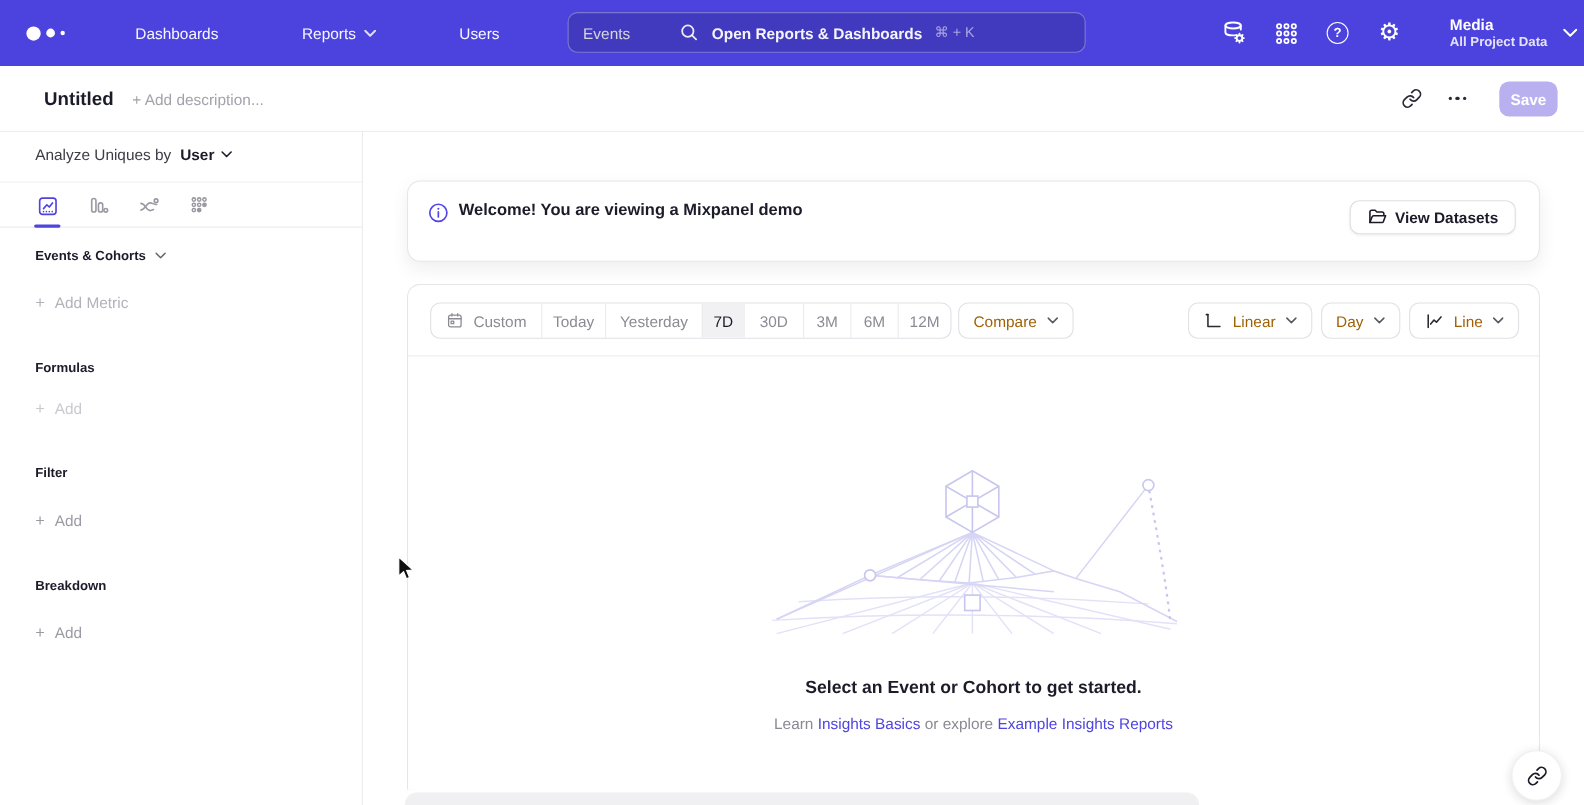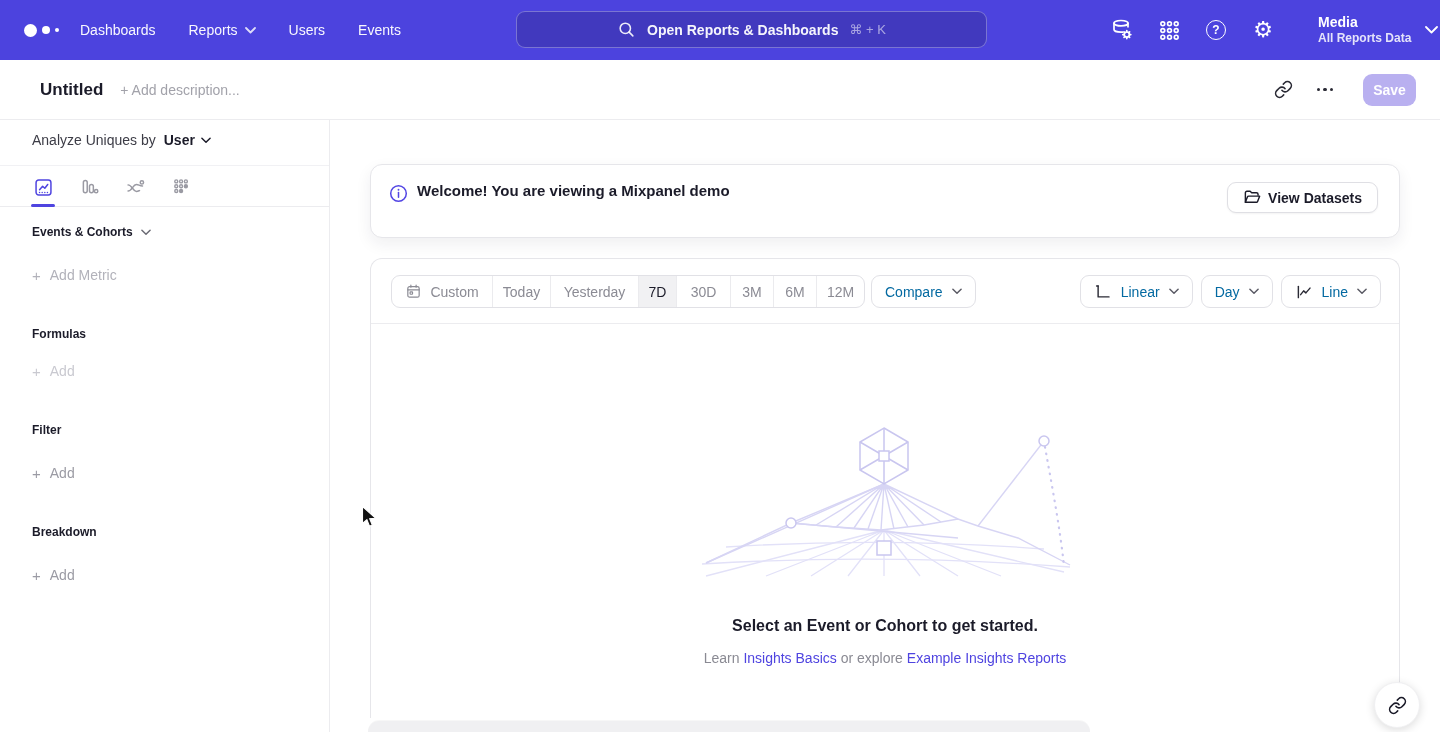--- a/index.html
+++ b/index.html
@@ -8,21 +8,21 @@
   svg { display:block; }
 
   
   .topnav { position:absolute; left:0; top:0; width:1440px; height:60px; background:#4c43de; display:flex; align-items:center; color:#fff; z-index:20; }
   .logo { display:flex; align-items:center; gap:5px; margin-left:24px; width:40px; }
   .logo i { display:block; border-radius:50%; background:#fff; }
   .logo i:nth-child(1){width:13px;height:13px;}
   .logo i:nth-child(2){width:8px;height:8px;}
   .logo i:nth-child(3){width:4px;height:4px;}
   .nav-links { display:flex; gap:33px; margin-left:16px; }
-  .nav-item { font-size:14px; font-weight:500; color:rgba(255,255,255,.96); display:flex; align-items:center; gap:7px; cursor:pointer; }
+  .nav-item { font-size:14px; font-weight:500; color:rgba(255,255,255,.96); display:flex; align-items:center; gap:7px; cursor:pointer;margin-left:43px; }
   .nav-item svg { opacity:.85; }
   .nav-search { position:absolute; left:516px; top:11px; width:471px; height:37px; background:rgba(0,0,0,.14); border:1px solid rgba(255,255,255,.30); border-radius:9px; display:flex; align-items:center; justify-content:center; gap:11px; cursor:pointer; }
   .nav-search .q { font-size:14px; font-weight:600; color:rgba(255,255,255,.95); }
   .nav-search .kbd { font-size:13px; color:rgba(255,255,255,.55); }
   .nav-right { position:absolute; left:1110px; top:0; height:60px; display:flex; align-items:center; gap:23px; }
   .nav-icon { width:24px; height:24px; display:flex; align-items:center; justify-content:center; color:#fff; cursor:pointer; }
   .help-bubble { width:20px; height:20px; border:1.7px solid #fff; border-radius:50%; font-size:12px; font-weight:700; display:flex; align-items:center; justify-content:center; }
   .gear-glyph { font-size:22px; line-height:1; font-family:"DejaVu Sans", sans-serif; }
   .project { margin-left:20px; display:flex; align-items:center; gap:14px; cursor:pointer; }
   .project .p-name { font-size:14px; font-weight:700; line-height:17px; }
@@ -63,21 +63,21 @@
 
   
   .card { position:absolute; left:370px; top:258px; width:1030px; height:460px; background:#fff; border:1px solid #e6e6ea; border-bottom:none; border-radius:12px 12px 0 0; z-index:4; }
   .controls { position:absolute; left:0; top:0; width:100%; height:65px; border-bottom:1px solid #ececef; }
   .segmented { position:absolute; left:20px; top:16px; height:33px; display:flex; border:1px solid #e1e1e6; border-radius:9px; background:#fff; overflow:hidden; }
   .seg { display:flex; align-items:center; justify-content:center; gap:8px; font-size:14px; color:#8b8b94; cursor:pointer; }
   .seg + .seg { border-left:1px solid #ebebee; }
   .seg.selected { background:#f1f1f3; color:#1b1b29; font-weight:500; }
   .seg .cal { color:#8b8b94; }
   .w0{width:100px}.w1{width:58px}.w2{width:88px}.w3{width:38px}.w4{width:54px}.w5{width:43px}.w6{width:43px}.w7{width:48px}
-  .ctl-btn { height:33px; background:#fff; border:1px solid #e1e1e6; border-radius:9px; display:flex; align-items:center; gap:9px; padding:0 13px; font-size:14px; font-weight:500; color:#0369a1; cursor:pointer; }
+  .ctl-btn { height:33px; background:#fff; border:1px solid #e1e1e6; border-radius:9px; display:flex; align-items:center; gap:9px; padding:0 13px; font-size:14px; font-weight:500; color:#a16207; cursor:pointer; }
   .compare { position:absolute; left:500px; top:16px; }
   .controls-right { position:absolute; right:18px; top:16px; display:flex; gap:8px; }
   .chev { color:#5a5a64; }
 
   
   .illus { position:absolute; left:325px; top:167px; }
   .empty-title { position:absolute; left:0; top:358px; width:100%; text-align:center; font-size:16px; font-weight:700; color:#1b1b29; }
   .empty-sub { position:absolute; left:0; top:391px; width:100%; text-align:center; font-size:14px; color:#8a8a93; }
   .empty-sub a { color:#4f44e0; font-weight:500; text-decoration:none; cursor:pointer; }
 
@@ -147,21 +147,21 @@
     </span>
     <span class="nav-icon">
       <span class="help-bubble">?</span>
     </span>
     <span class="nav-icon">
       <span class="gear-glyph">⚙</span>
     </span>
     <span class="project">
       <span>
         <div class="p-name">Media</div>
-        <div class="p-scope">All Reports Data</div>
+        <div class="p-scope">All Project Data</div>
       </span>
       <svg width="13" height="8" viewBox="0 0 13 8">
           <polyline points="1,1 6.5,6.5 12,1" fill="none" stroke="#fff" stroke-width="1.8" stroke-linecap="round" stroke-linejoin="round"></polyline>
         </svg>
     </span>
   </div>
 </div>
 
 <div class="pagebar">
   <span class="page-title">Untitled</span>

